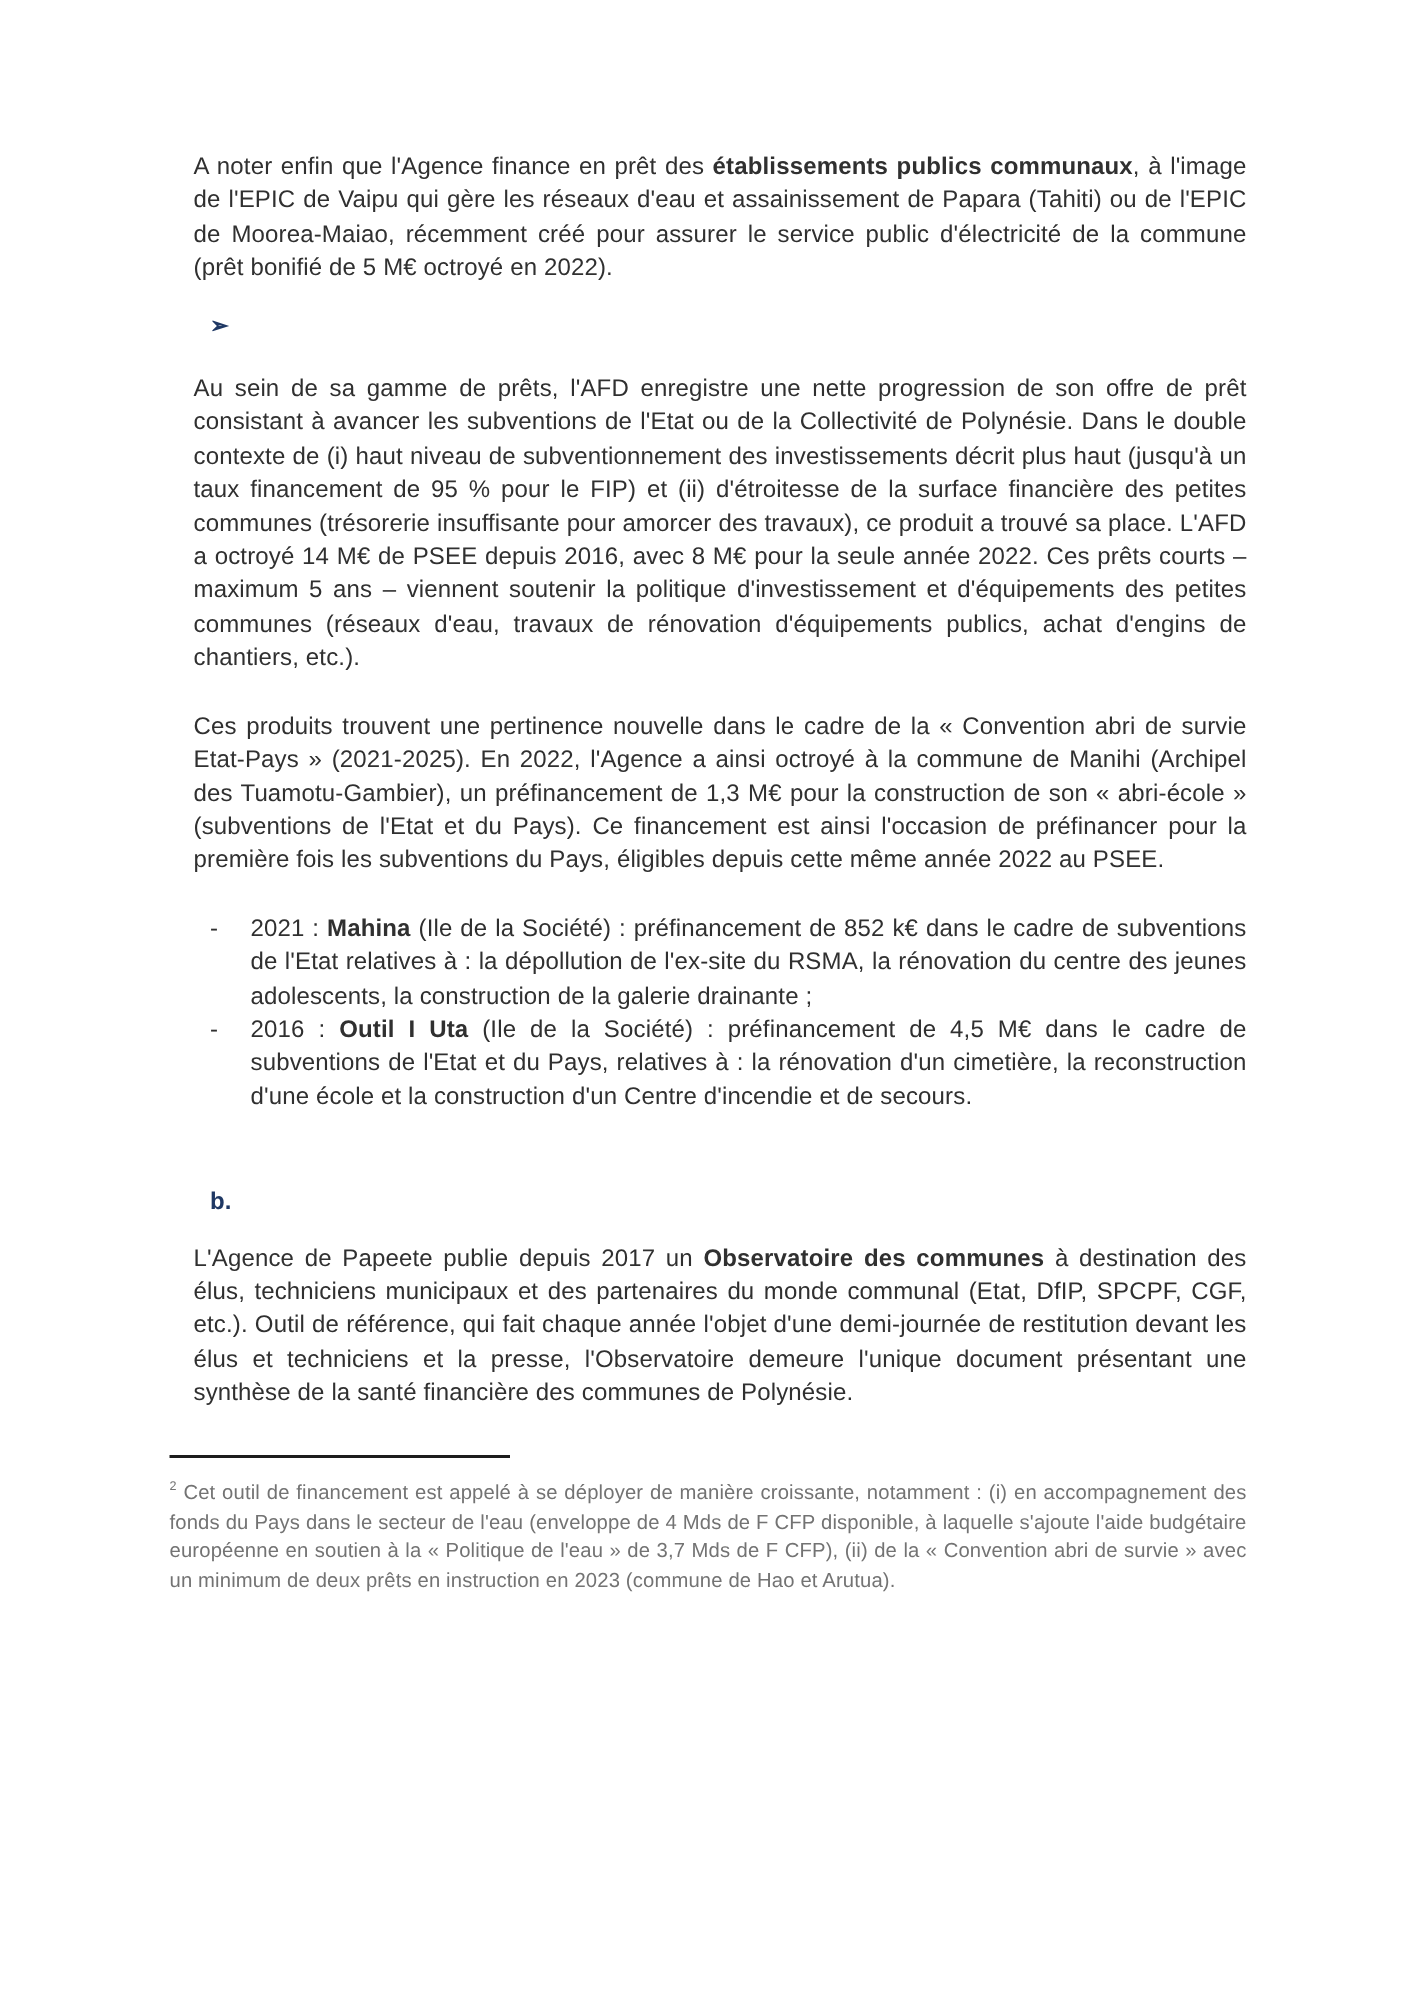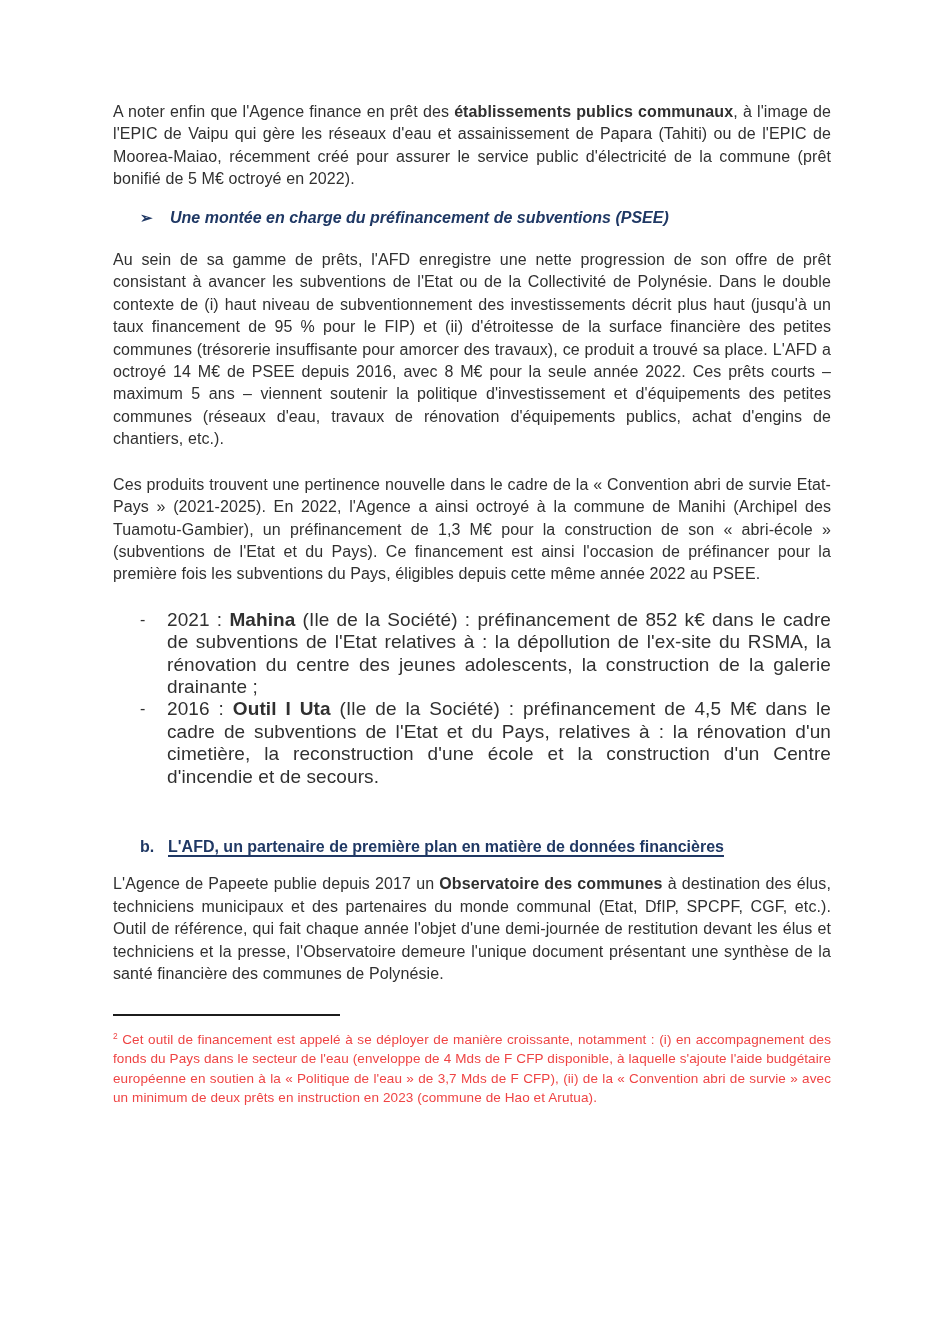--- a/index.html
+++ b/index.html
@@ -15,21 +15,21 @@
     overflow: hidden;
   }
   .page {
     box-sizing: border-box;
     width: 943px;
     height: 1334px;
     padding: 101px 112px 0 113px;
     background: #ffffff;
   }
   .body-par {
-    margin: 0 0 23px 0;
+    margin: 0 0 23px 16px;
     font-size: 16px;
     line-height: 22.4px;
     text-align: justify;
     letter-spacing: 0.1px;
   }
   .par-tight { margin-bottom: 16px; }
   .par-intro { margin-bottom: 21px; }
   .heading-psee {
     margin: 0 0 20px 27px;
     font-size: 16px;
@@ -48,21 +48,21 @@
   .list-block { margin: 0 0 48px 27px; }
   .list-item { display: flex; }
   .list-item .marker {
     flex: none;
     width: 27px;
     font-size: 16px;
     line-height: 22.4px;
   }
   .list-item .li-text {
     flex: 1;
-    font-size: 19px;
+    font-size: 16px;
     line-height: 22.4px;
     text-align: justify;
     letter-spacing: 0.1px;
   }
   .heading-b {
     margin: 0 0 15px 27px;
     font-size: 16px;
     line-height: 22.4px;
     font-weight: bold;
     color: #1f3864;
@@ -79,60 +79,58 @@
     width: 227px;
     height: 0;
     border-top: 2px solid #1c1c1c;
     margin: 29px 0 9px 0;
   }
   .footnote {
     font-size: 13.5px;
     line-height: 19.5px;
     text-align: justify;
     letter-spacing: 0.1px;
-    color: #ef4444;
+    color: #737373;
   }
   sup {
     font-size: 0.62em;
     vertical-align: super;
     line-height: 0;
   }
   .b { font-weight: bold; }
 </style>
 </head>
 <body>
 
 <div class="page">
 
   <p class="body-par par-tight"><span>A noter enfin que l'Agence finance en prêt des </span><span class="b">établissements publics communaux</span><span>, à l'image de l'EPIC de Vaipu qui gère les réseaux d'eau et assainissement de Papara (Tahiti) ou de l'EPIC de Moorea-Maiao, récemment créé pour assurer le service public d'électricité de la commune (prêt bonifié de 5 M€ octroyé en 2022).</span></p>
 
   <div class="heading-psee">
     <span class="bullet">➢</span>
-    <span class="h1-text">Une montée en charge du préfinancement de subventions (PSEE)</span>
   </div>
 
   <p class="body-par"><span>Au sein de sa gamme de prêts, l'AFD enregistre une nette progression de son offre de prêt consistant à avancer les subventions de l'Etat ou de la Collectivité de Polynésie. Dans le double contexte de (i) haut niveau de subventionnement des investissements décrit plus haut (jusqu'à un taux financement de 95 % pour le FIP) et (ii) d'étroitesse de la surface financière des petites communes (trésorerie insuffisante pour amorcer des travaux), ce produit a trouvé sa place. L'AFD a octroyé 14 M€ de PSEE depuis 2016, avec 8 M€ pour la seule année 2022. Ces prêts courts – maximum 5 ans – viennent soutenir la politique d'investissement et d'équipements des petites communes (réseaux d'eau, travaux de rénovation d'équipements publics, achat d'engins de chantiers, etc.).</span></p>
 
   <p class="body-par"><span>Ces produits trouvent une pertinence nouvelle dans le cadre de la « Convention abri de survie Etat-Pays » (2021-2025). En 2022, l'Agence a ainsi octroyé à la commune de Manihi (Archipel des Tuamotu-Gambier), un préfinancement de 1,3 M€ pour la construction de son « abri-école » (subventions de l'Etat et du Pays). Ce financement est ainsi l'occasion de préfinancer pour la première fois les subventions du Pays, éligibles depuis cette même année 2022 au PSEE.</span></p>
 
 
   <div class="list-block">
     <div class="list-item">
       <span class="marker">-</span>
       <div class="li-text"><span>2021 : </span><span class="b">Mahina</span><span> (Ile de la Société) : préfinancement de 852 k€ dans le cadre de subventions de l'Etat relatives à : la dépollution de l'ex-site du RSMA, la rénovation du centre des jeunes adolescents, la construction de la galerie drainante ;</span></div>
     </div>
     <div class="list-item">
       <span class="marker">-</span>
       <div class="li-text"><span>2016 : </span><span class="b">Outil I Uta</span><span> (Ile de la Société) : préfinancement de 4,5 M€ dans le cadre de subventions de l'Etat et du Pays, relatives à : la rénovation d'un cimetière, la reconstruction d'une école et la construction d'un Centre d'incendie et de secours.</span></div>
     </div>
   </div>
 
   <div class="heading-b">
     <span class="prefix">b.</span>
-    <span class="hb-text">L'AFD, un partenaire de première plan en matière de données financières</span>
   </div>
 
   <p class="body-par"><span>L'Agence de Papeete publie depuis 2017 un </span><span class="b">Observatoire des communes</span><span> à destination des élus, techniciens municipaux et des partenaires du monde communal (Etat, DfIP, SPCPF, CGF, etc.). Outil de référence, qui fait chaque année l'objet d'une demi-journée de restitution devant les élus et techniciens et la presse, l'Observatoire demeure l'unique document présentant une synthèse de la santé financière des communes de Polynésie.</span></p>
 
 
   <div class="footnote-rule"></div>
 
   <p class="footnote"><sup>2</sup><span> Cet outil de financement est appelé à se déployer de manière croissante, notamment : (i) en accompagnement des fonds du Pays dans le secteur de l'eau (enveloppe de 4 Mds de F CFP disponible, à laquelle s'ajoute l'aide budgétaire européenne en soutien à la « Politique de l'eau » de 3,7 Mds de F CFP), (ii) de la « Convention abri de survie » avec un minimum de deux prêts en instruction en 2023 (commune de Hao et Arutua).</span></p>
 
 </div>

